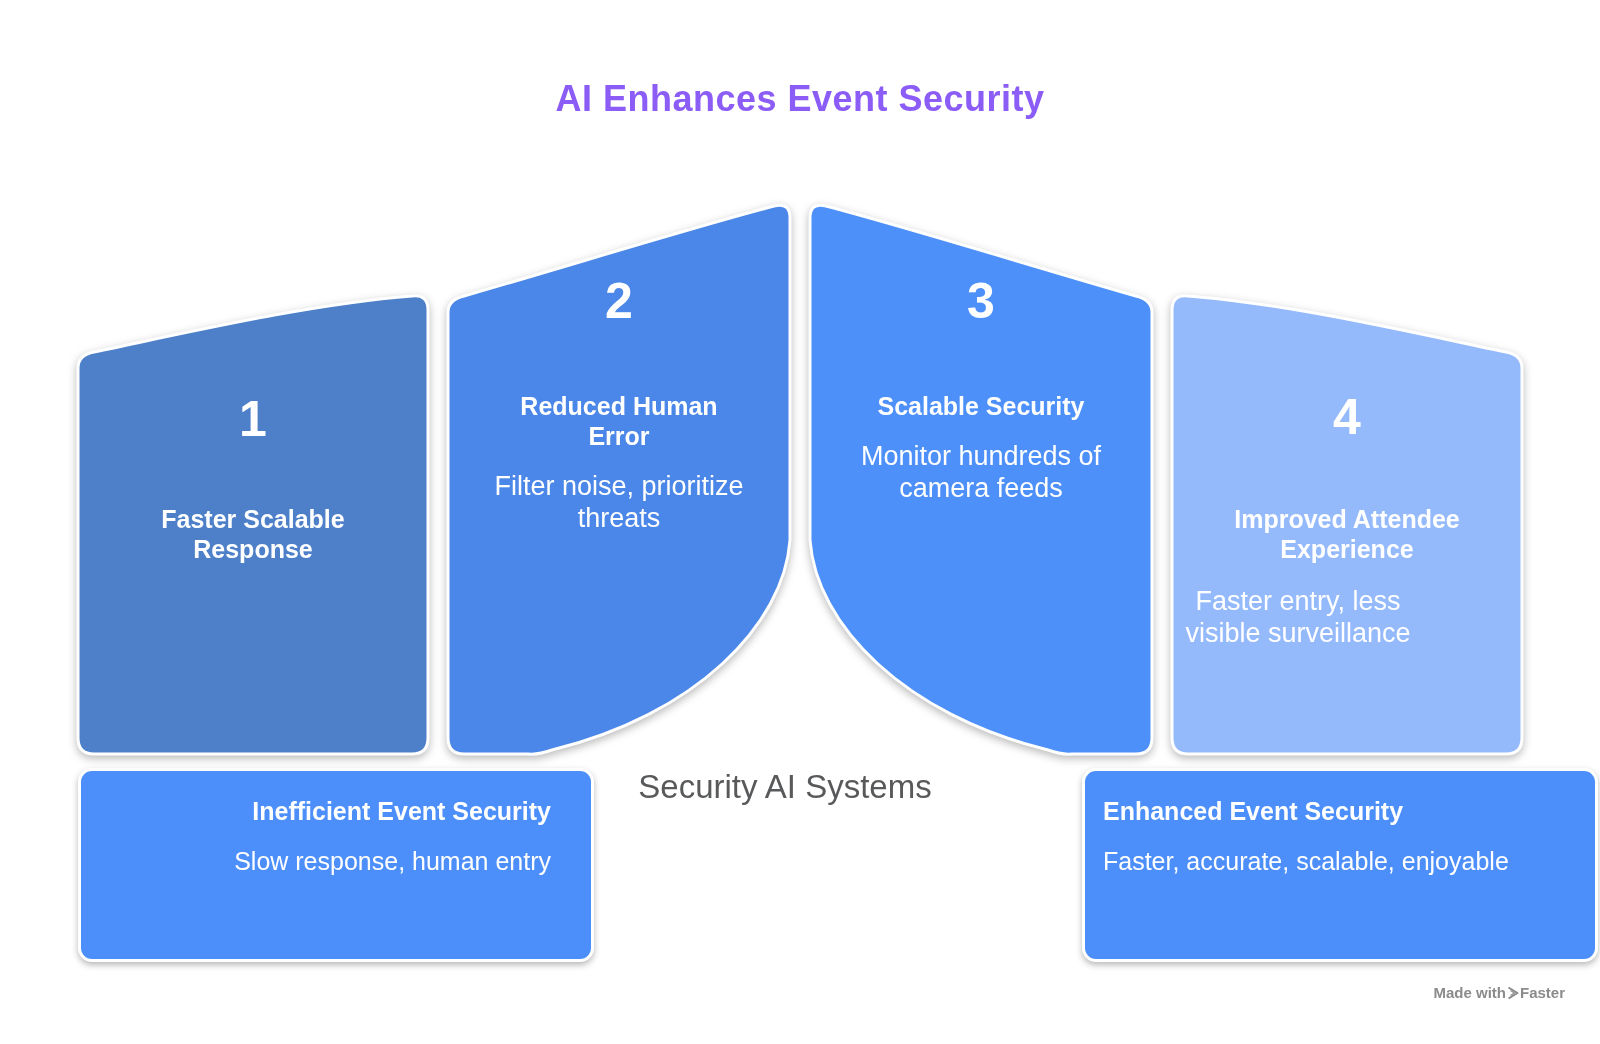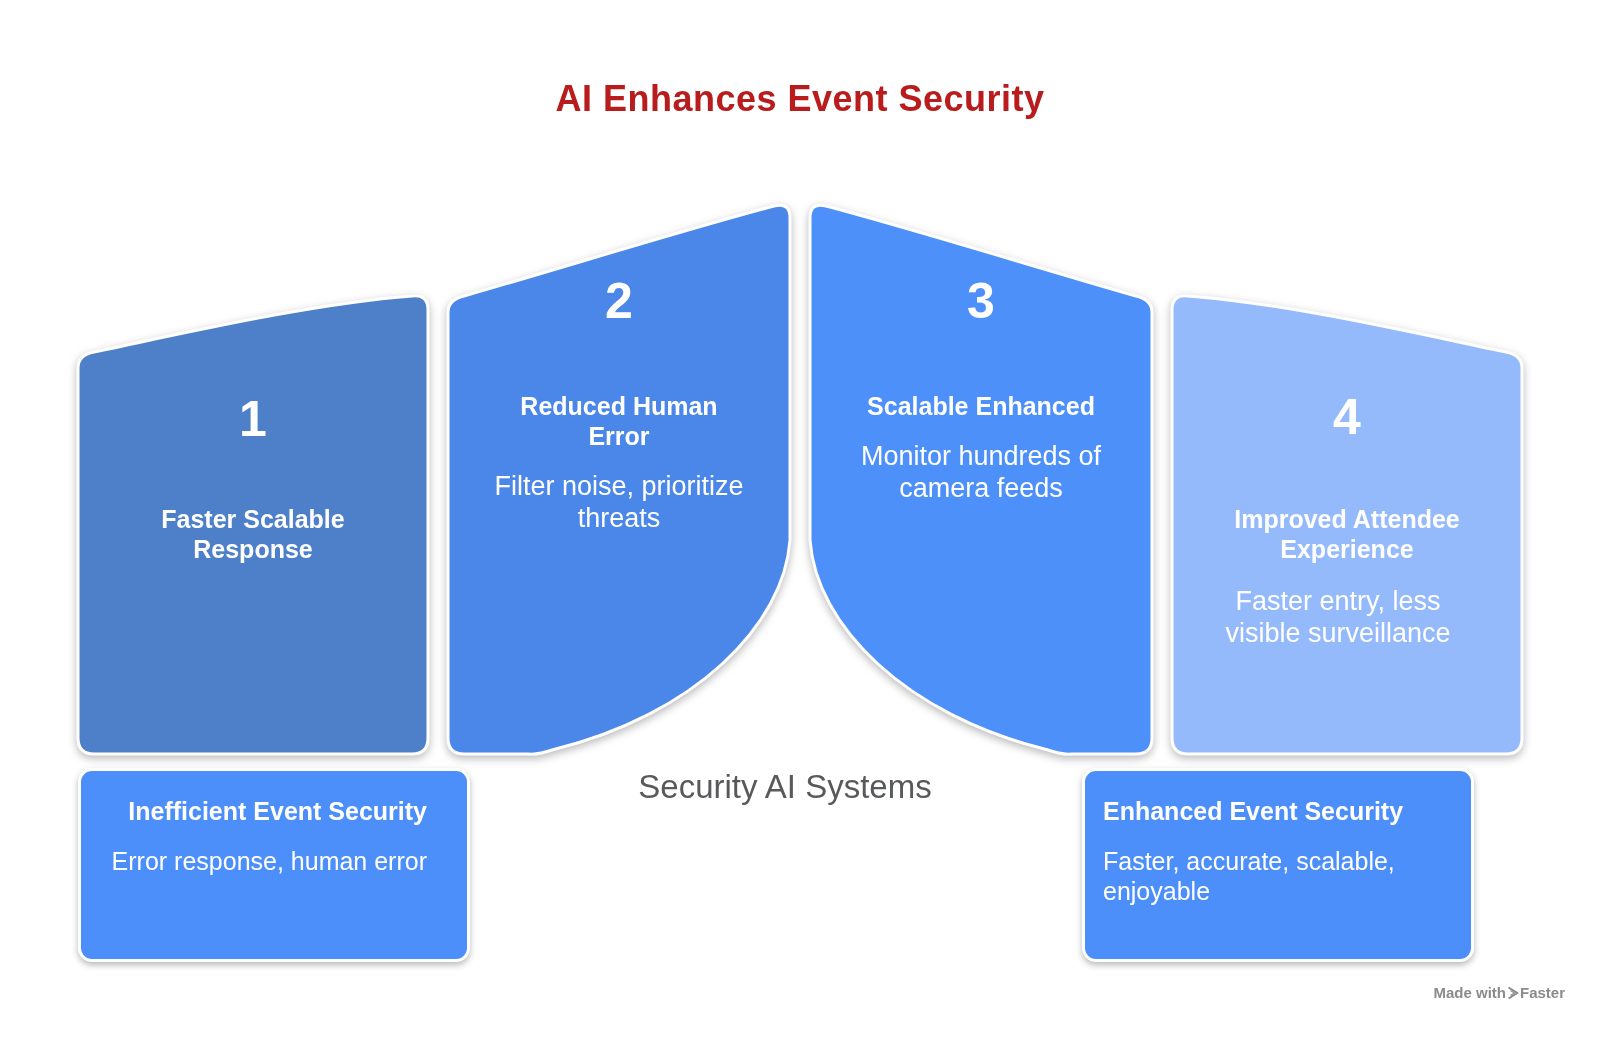--- a/index.html
+++ b/index.html
@@ -2,33 +2,33 @@
 <html><head>
 <meta charset="utf-8">
 <style>
   html,body{margin:0;padding:0;background:#ffffff;}
   .canvas{
     position:relative;width:1600px;height:1044px;overflow:hidden;
     font-family:"Liberation Sans",sans-serif;background:#ffffff;
   }
   .page-title{
     position:absolute;left:0;top:78px;width:1600px;text-align:center;
-    font-size:36px;font-weight:700;color:#b91c1c;letter-spacing:.5px;
+    font-size:36px;font-weight:700;color:#8b5cf6;letter-spacing:.5px;
   }
   svg.bridge{position:absolute;left:0;top:0;}
   .seg-shape{
     stroke:#ffffff;stroke-width:3;
     filter:drop-shadow(0 3px 4px rgba(70,70,70,.38));
   }
   .seg-text{position:absolute;color:#ffffff;text-align:center;}
   .seg-number{font-size:50px;font-weight:700;}
   .seg-heading{font-size:25px;font-weight:700;line-height:1.18;}
   .seg-desc{font-size:27px;font-weight:400;line-height:1.2;}
   .outcome-box{
-    position:absolute;top:768px;width:392px;height:194px;box-sizing:border-box;
+    position:absolute;top:768px;width:516px;height:194px;box-sizing:border-box;
     border:3px solid #ffffff;border-radius:14px;color:#ffffff;
     box-shadow:0 3px 6px rgba(70,70,70,.38);
   }
   .outcome-box .box-title{font-size:25px;font-weight:700;margin-top:26px;}
   .outcome-box .box-desc{font-size:25px;font-weight:400;margin-top:20px;line-height:1.2;}
   .box-left{left:78px;text-align:right;padding:0 40px 0 20px;}
   .box-right{left:1082px;text-align:left;padding:0 60px 0 18px;}
   .center-label{
     position:absolute;left:520px;top:768px;width:530px;text-align:center;
     font-size:33px;font-weight:400;color:#58595b;
@@ -89,30 +89,30 @@
   </svg>
 
   <div class="seg-text seg-number" style="left:88px;top:390px;width:330px;">1</div>
   <div class="seg-text seg-heading" style="left:123px;top:505px;width:260px;">Faster Scalable Response</div>
 
   <div class="seg-text seg-number" style="left:458px;top:272px;width:322px;">2</div>
   <div class="seg-text seg-heading" style="left:509px;top:392px;width:220px;">Reduced Human Error</div>
   <div class="seg-text seg-desc" style="left:479px;top:470px;width:280px;">Filter noise, prioritize threats</div>
 
   <div class="seg-text seg-number" style="left:820px;top:272px;width:322px;">3</div>
-  <div class="seg-text seg-heading" style="left:831px;top:392px;width:300px;">Scalable Enhanced</div>
+  <div class="seg-text seg-heading" style="left:831px;top:392px;width:300px;">Scalable Security</div>
   <div class="seg-text seg-desc" style="left:851px;top:440px;width:260px;">Monitor hundreds of camera feeds</div>
 
   <div class="seg-text seg-number" style="left:1182px;top:388px;width:330px;">4</div>
   <div class="seg-text seg-heading" style="left:1217px;top:505px;width:260px;">Improved Attendee Experience</div>
-  <div class="seg-text seg-desc" style="left:1213px;top:585px;width:250px;">Faster entry, less visible surveillance</div>
+  <div class="seg-text seg-desc" style="left:1173px;top:585px;width:250px;">Faster entry, less visible surveillance</div>
 
   <div class="outcome-box box-left" style="background-color: rgb(77, 143, 250);">
     <div class="box-title">Inefficient Event Security</div>
-    <div class="box-desc">Error response, human error</div>
+    <div class="box-desc">Slow response, human entry</div>
   </div>
 
   <div class="center-label">Security AI Systems</div>
 
   <div class="outcome-box box-right" style="background-color: rgb(77, 143, 250);">
     <div class="box-title">Enhanced Event Security</div>
     <div class="box-desc">Faster, accurate, scalable, enjoyable</div>
   </div>
 
   <div class="watermark">

